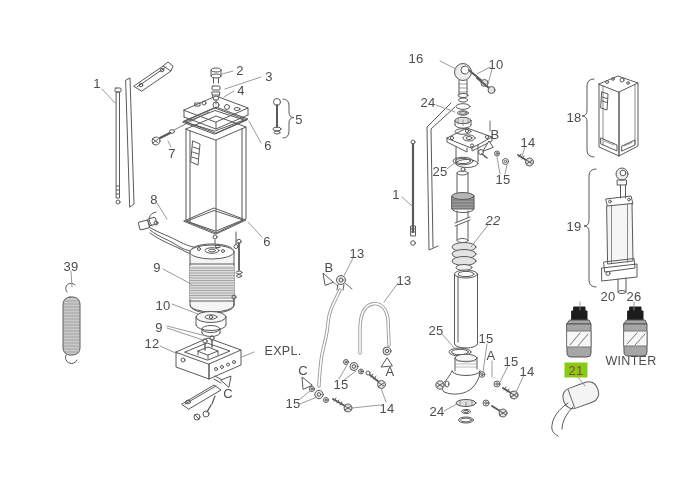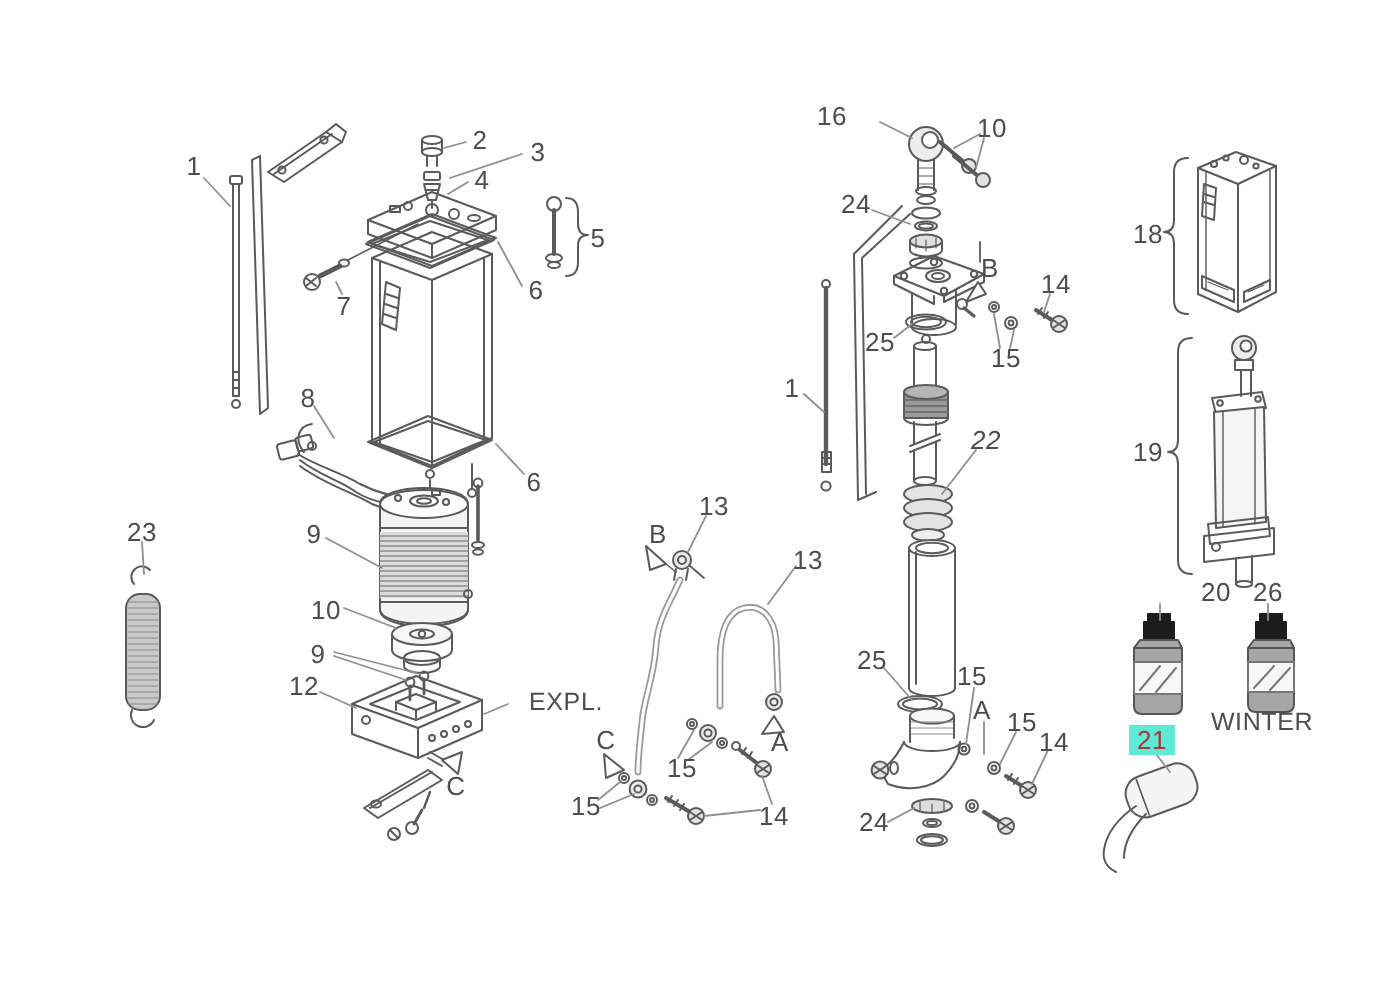--- a/index.html
+++ b/index.html
@@ -4,21 +4,21 @@
 <style>
   html,body{margin:0;padding:0;background:#fff;}
   #stage{position:relative;width:694px;height:500px;background:#fff;overflow:hidden;
          font-family:"Liberation Sans",sans-serif;}
   #art{position:absolute;left:0;top:0;}
   #labels{position:absolute;left:0;top:0;width:694px;height:500px;}
   .part-label{position:absolute;transform:translate(-50%,-50%);
       font:13px "Liberation Sans",sans-serif;color:#4d4d4d;letter-spacing:.3px;
       white-space:nowrap;line-height:1;padding:1px 2px;}
   .part-label.word{font-size:12.5px;}
-  .part-label.highlight{background:#5eead4;color:#a63a3a;padding:1px 4px;}
+  .part-label.highlight{background:#84cc16;color:#a63a3a;padding:1px 4px;}
 </style>
 </head>
 <body>
 
 <div id="stage">
 
 <svg id="art" width="694" height="500" viewBox="0 0 694 500" fill="none" stroke="#5a5a5a" stroke-width="1" stroke-linecap="round" stroke-linejoin="round">
 
   <g>
     <rect x="115" y="88" width="6" height="4" rx="1"></rect>
@@ -460,21 +460,21 @@
       <div class="part-label" style="left: 268px; top: 145px;">6</div>
       <div class="part-label" style="left: 172px; top: 153px;">7</div>
       <div class="part-label" style="left: 267px; top: 241px;">6</div>
       <div class="part-label" style="left: 154px; top: 199px;">8</div>
       <div class="part-label" style="left: 157px; top: 267px;">9</div>
       <div class="part-label" style="left: 163px; top: 305px;">10</div>
       <div class="part-label" style="left: 159px; top: 327px;">9</div>
       <div class="part-label" style="left: 152px; top: 343px;">12</div>
       <div class="part-label word" style="left: 271px; top: 351px; margin-left: 12px;">EXPL.</div>
       <div class="part-label" style="left: 228px; top: 393px;">C</div>
-      <div class="part-label" style="left: 71px; top: 266px;">23</div>
+      <div class="part-label" style="left: 71px; top: 266px;">39</div>
       <div class="part-label" style="left: 329px; top: 267px;">B</div>
       <div class="part-label" style="left: 357px; top: 253px;">13</div>
       <div class="part-label" style="left: 404px; top: 280px;">13</div>
       <div class="part-label" style="left: 303px; top: 370px;">C</div>
       <div class="part-label" style="left: 293px; top: 403px;">15</div>
       <div class="part-label" style="left: 341px; top: 384px;">15</div>
       <div class="part-label" style="left: 387px; top: 408px;">14</div>
       <div class="part-label" style="left: 390px; top: 371px;">A</div>
       <div class="part-label" style="left: 416px; top: 58px;">16</div>
       <div class="part-label" style="left: 496px; top: 64px;">10</div>

